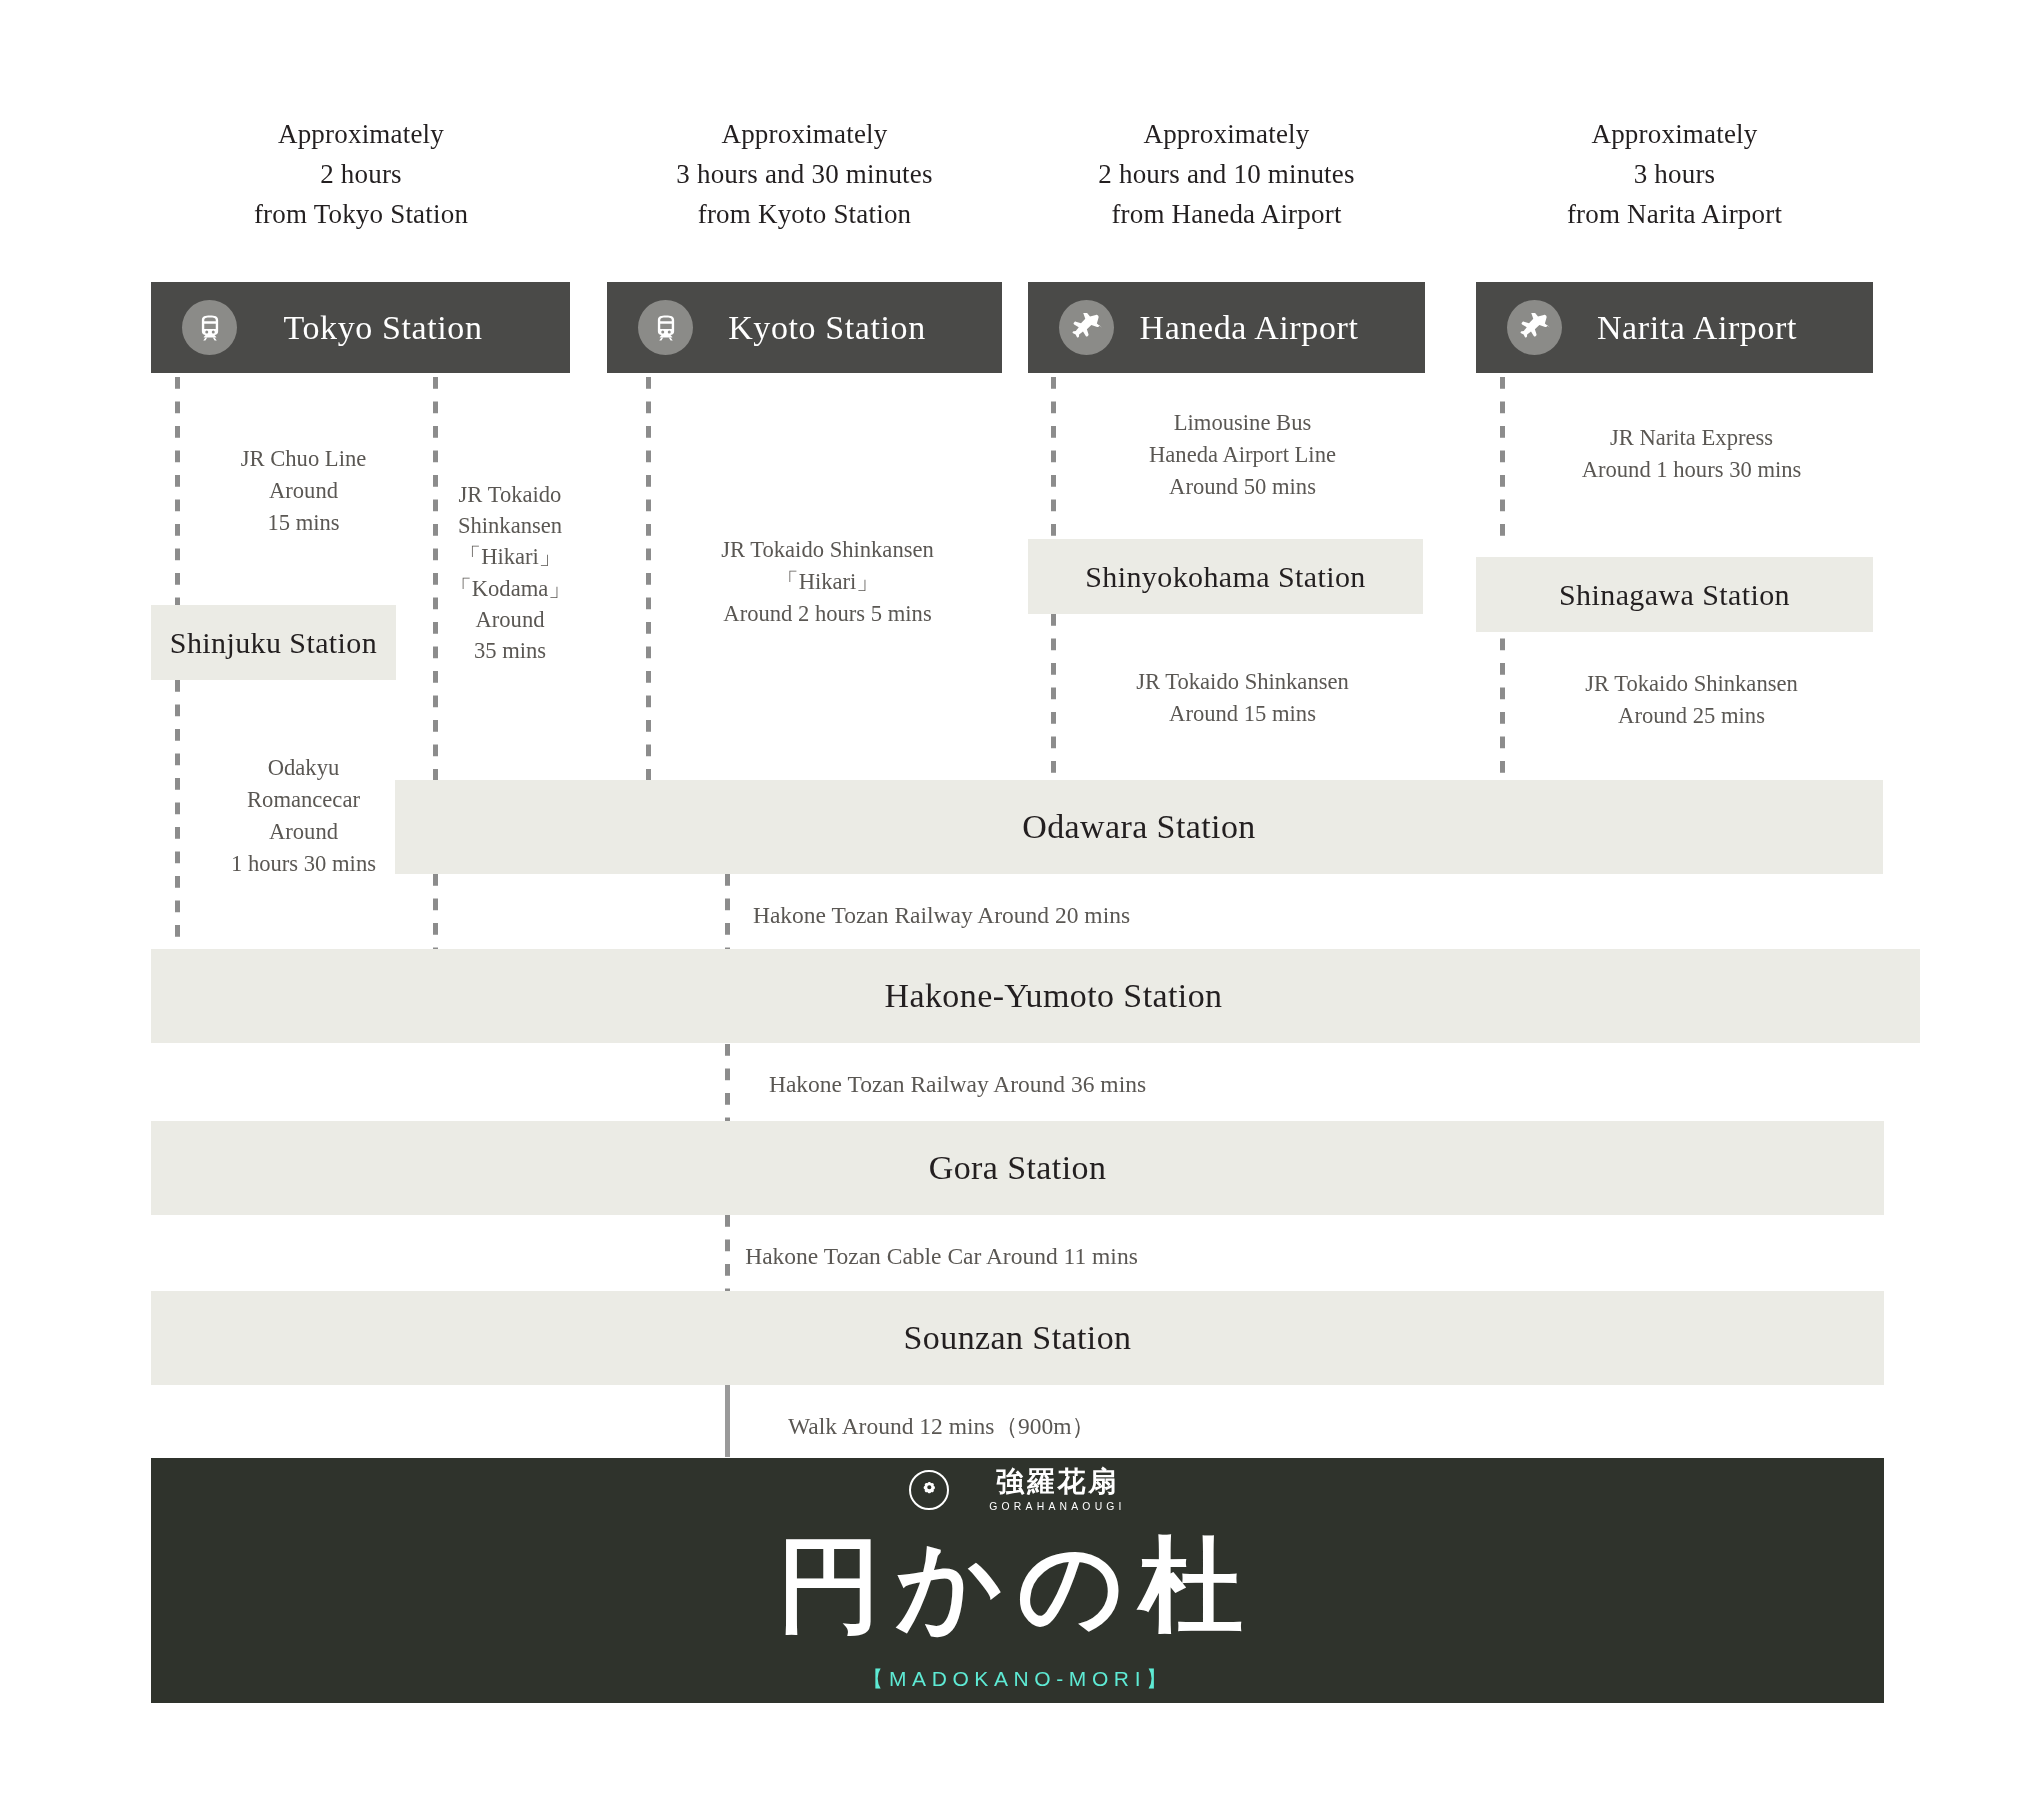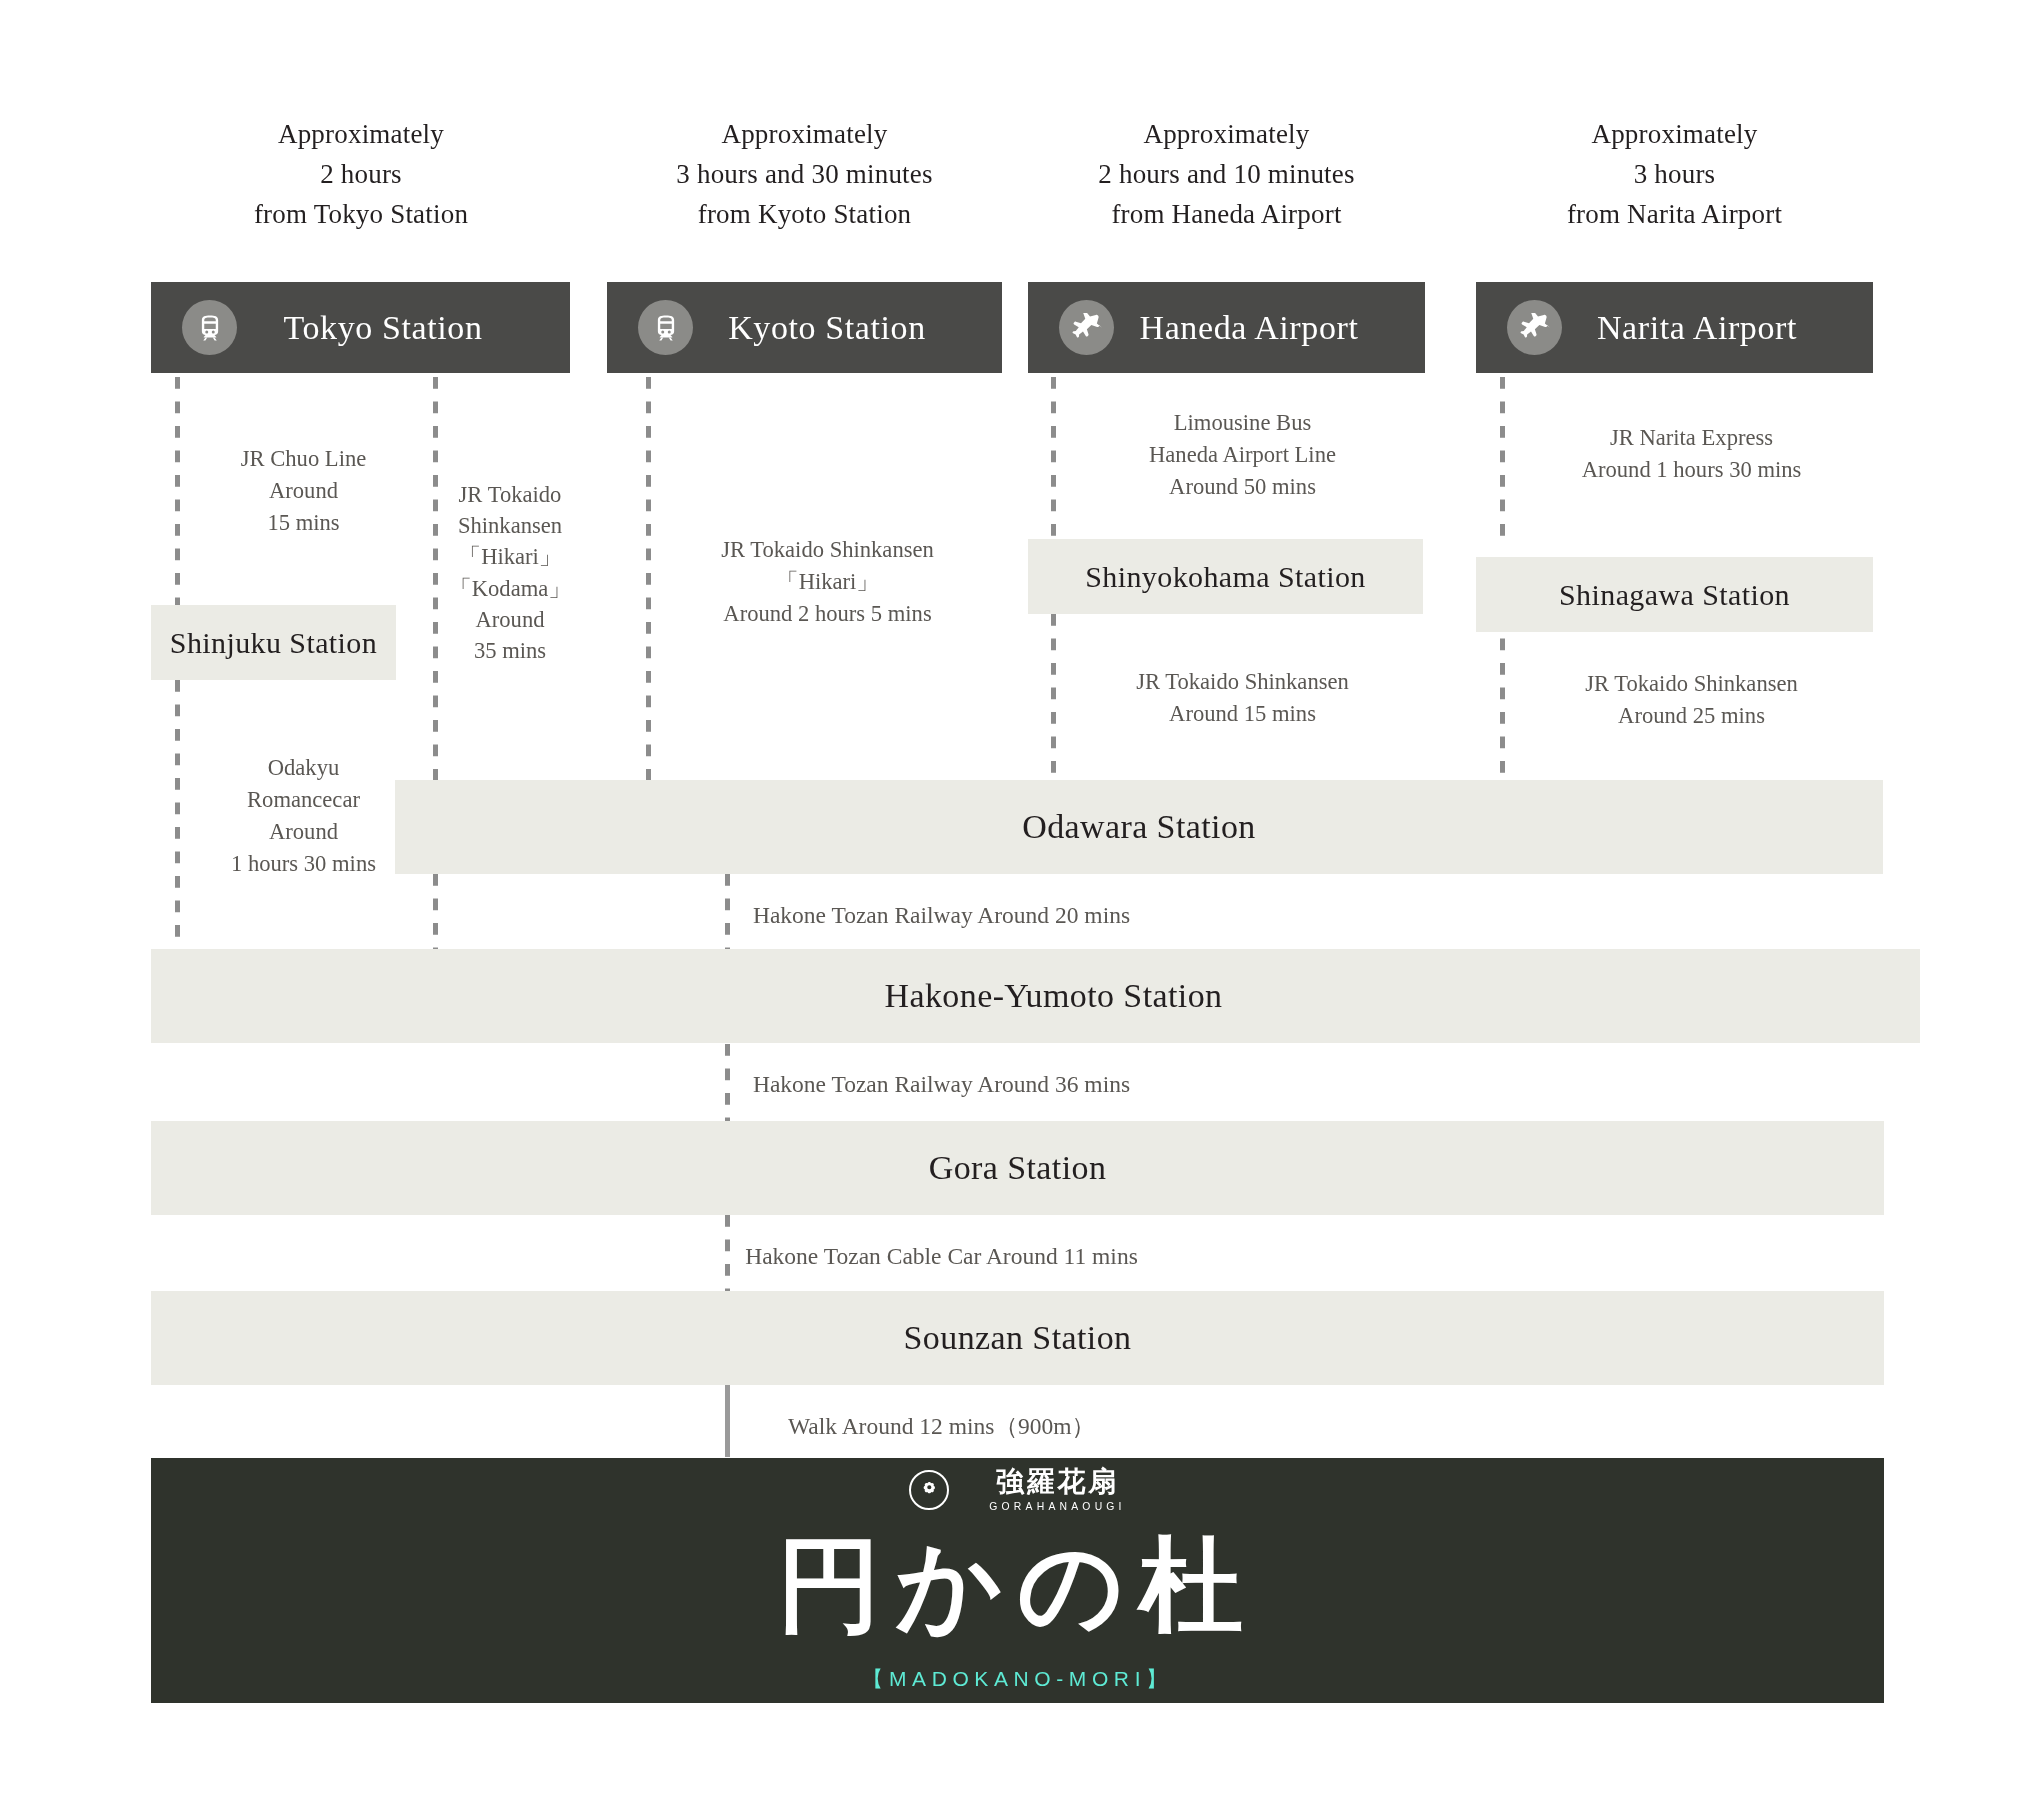--- a/index.html
+++ b/index.html
@@ -290,21 +290,21 @@
 
   <div class="leg" style="left:1509px; top:668px; width:365px;">
     <span>JR Tokaido Shinkansen</span>
     <span>Around 25 mins</span>
   </div>
 
   <div class="leg one-line" style="left:744px; top:899px; width:395px;">
     <span>Hakone Tozan Railway Around 20 mins</span>
   </div>
 
-  <div class="leg one-line" style="left:744px; top:1068px; width:395px;">
+  <div class="leg one-line" style="left:760px; top:1068px; width:395px;">
     <span>Hakone Tozan Railway Around 36 mins</span>
   </div>
 
   <div class="leg one-line" style="left:744px; top:1240px; width:395px;">
     <span>Hakone Tozan Cable Car Around 11 mins</span>
   </div>
 
   <div class="leg one-line" style="left:744px; top:1410px; width:395px;">
     <span>Walk Around 12 mins（900m）</span>
   </div>

